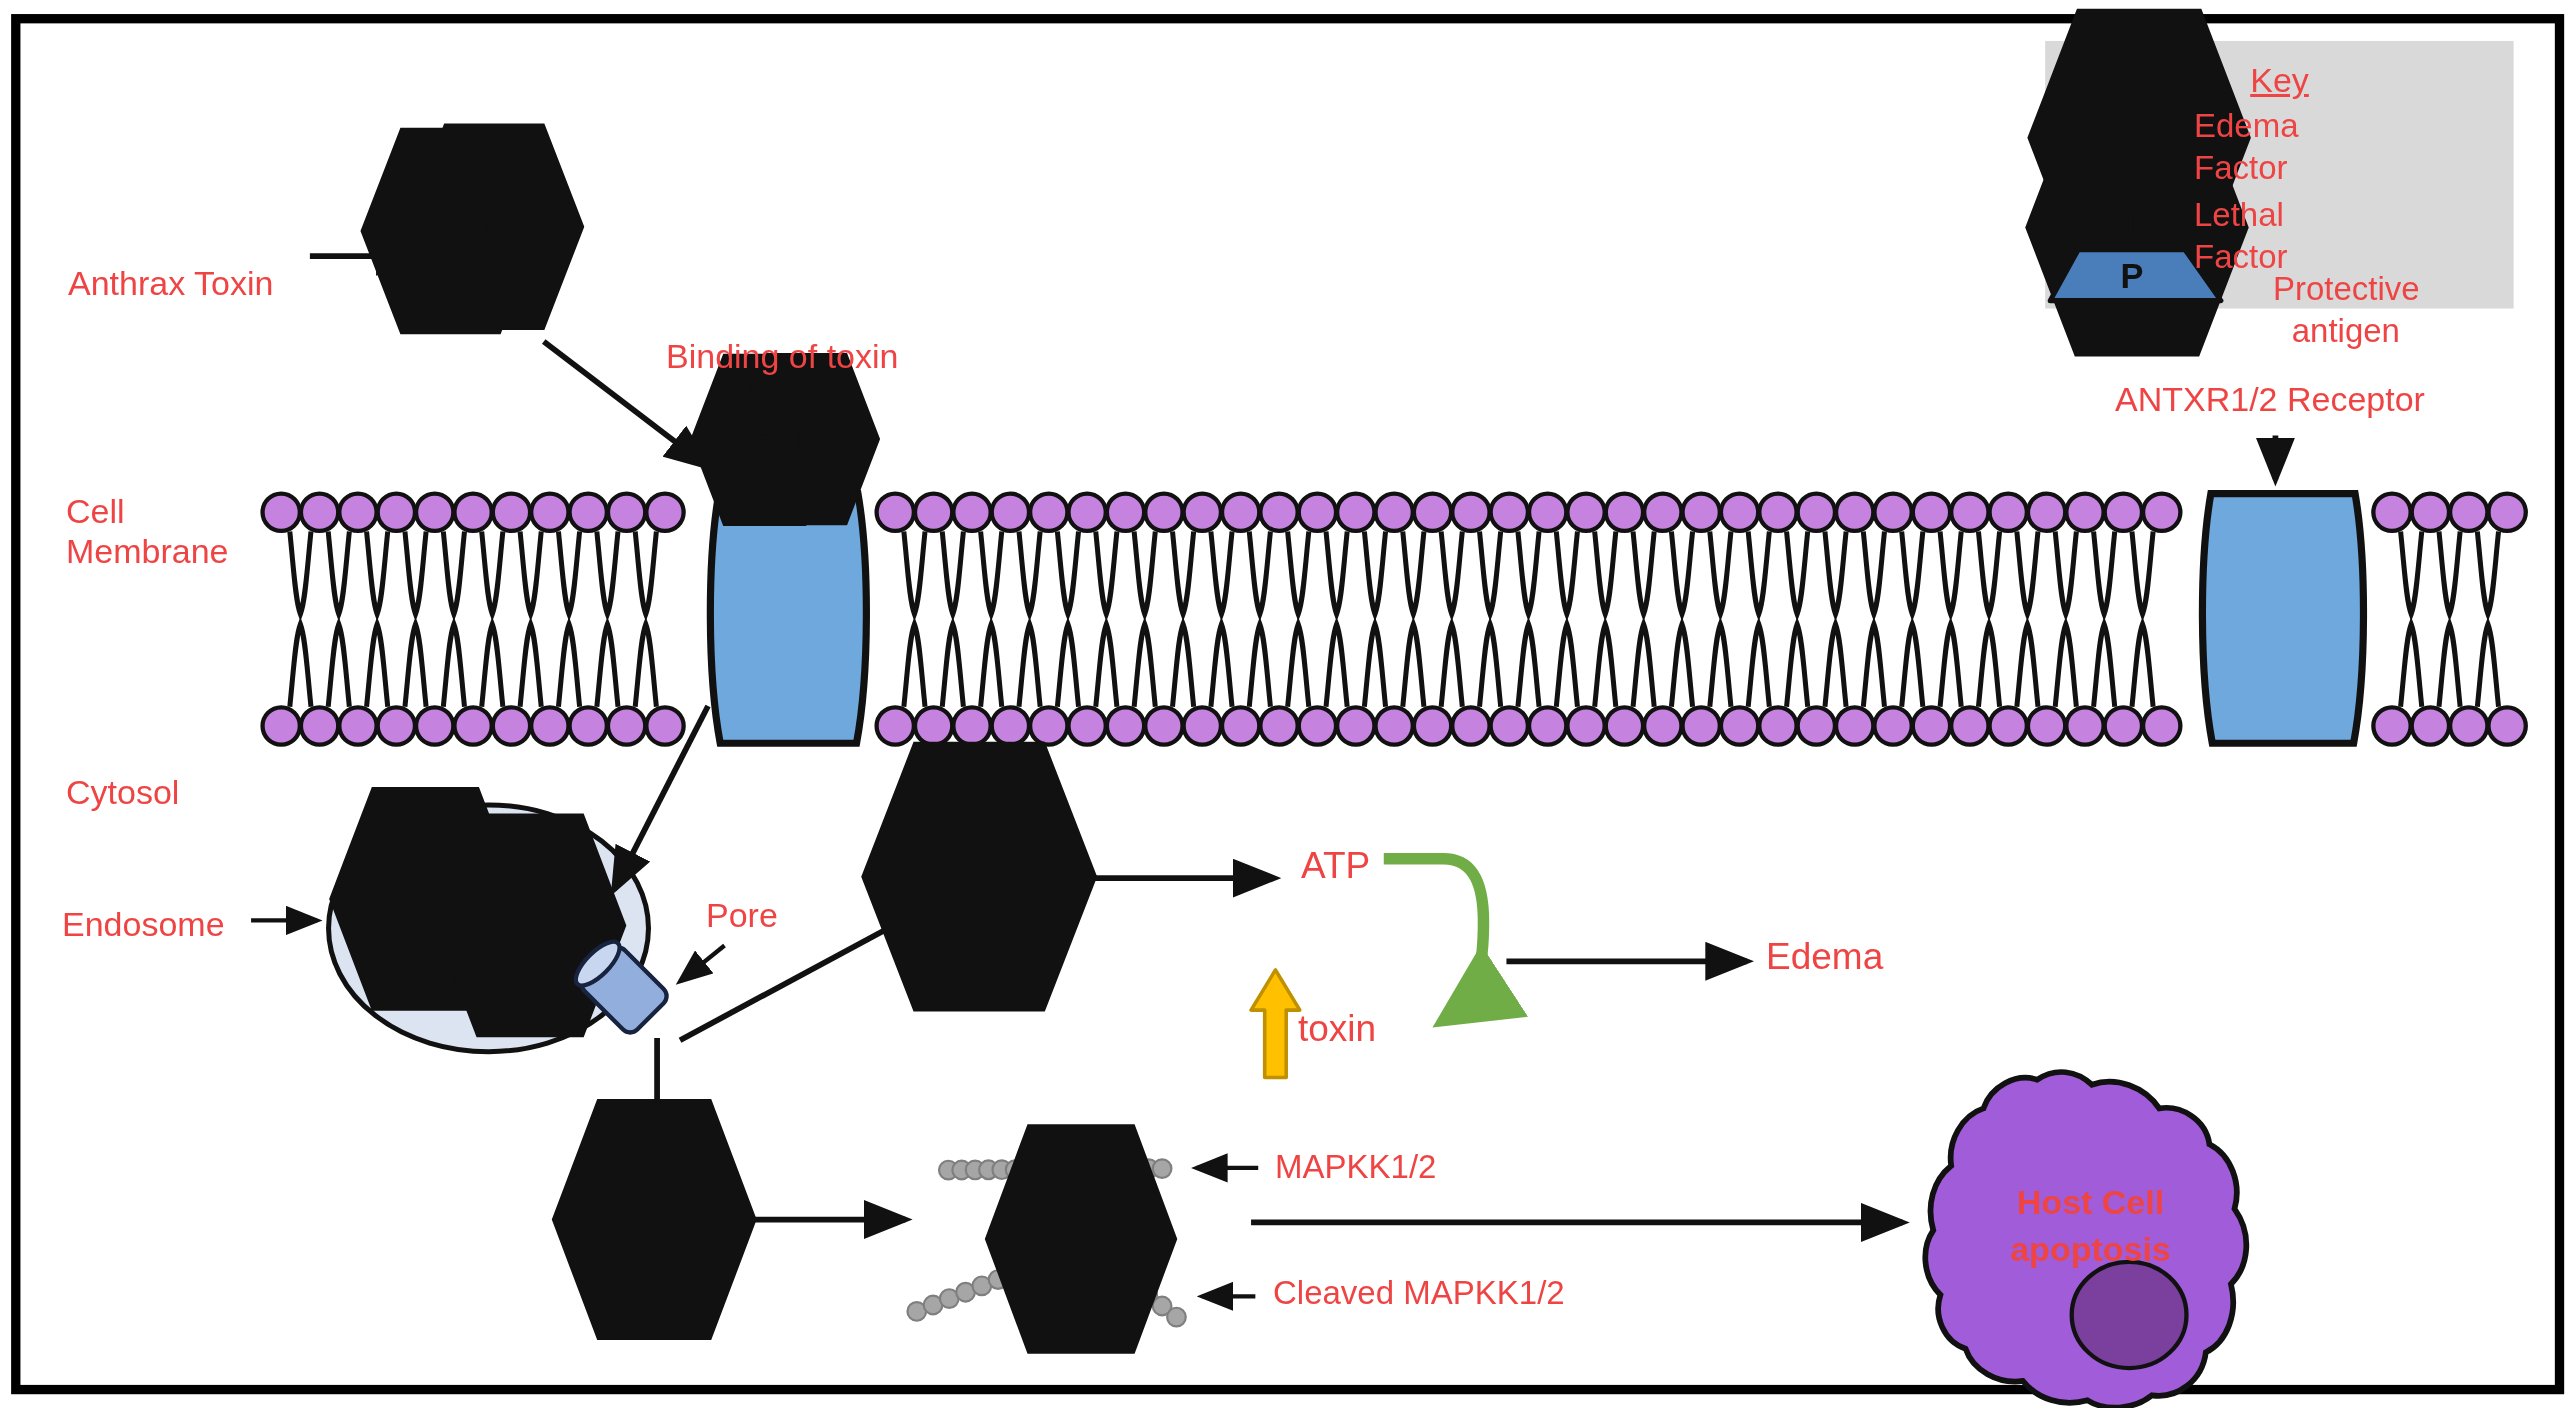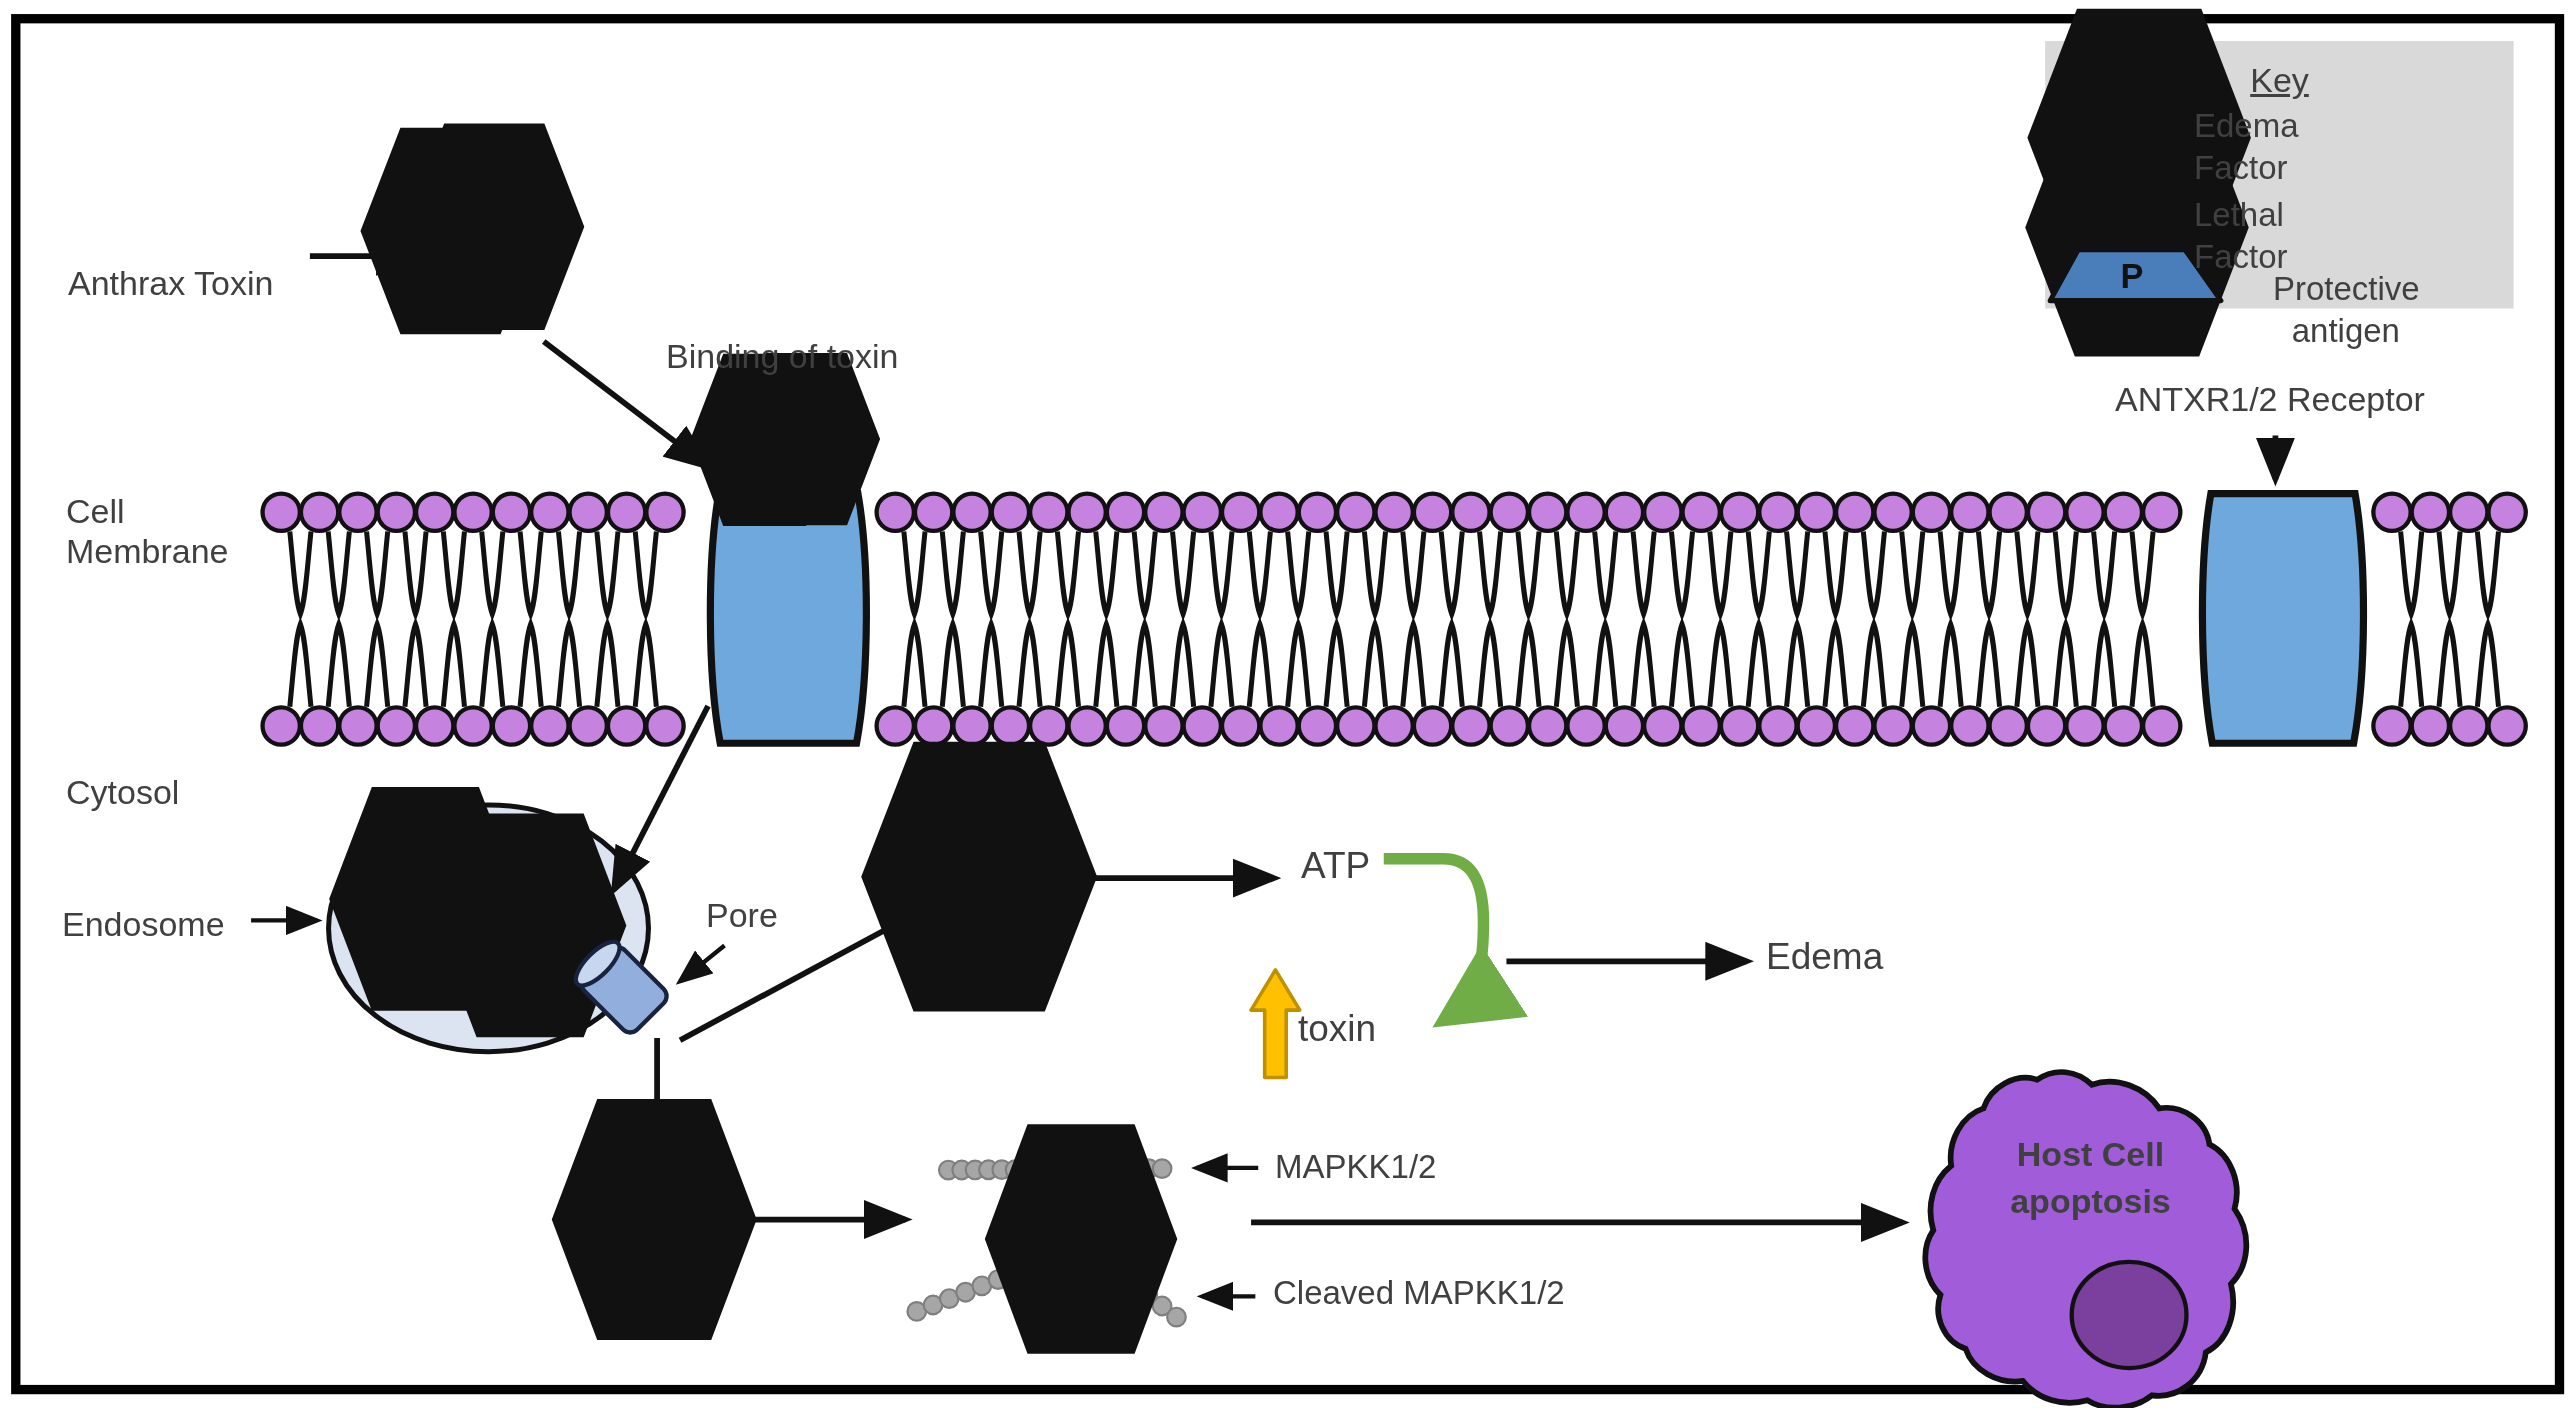--- a/index.html
+++ b/index.html
@@ -1,26 +1,26 @@
 <!DOCTYPE html>
 <html style="--c-edema-factor: #FFC000; --c-lethal-factor: #C80A0A; --c-protective-antigen: #4A7EBB; --c-receptor: #6FA8DC; --c-membrane-head: #C583DF; --c-endosome: #DCE4F2; --c-pore-body: #92AEDD; --c-pore-opening: #C9D6EF; --c-host-cell: #A05CD9; --c-nucleus: #7B3F9E; --c-beads: #A6A6A6; --c-green-arrow: #70AD47; --c-camp-increase-arrow: #FFC000; --c-camp-increase-border: #BF9000; --c-key-background: #D9D9D9; --c-outline: #111111;font-size:11.5px"><head>
 <meta charset="utf-8">
 <style>
   html,body{margin:0;padding:0;background:#fff;}
   body{width:2576px;height:1409px;position:relative;overflow:hidden;
        font-family:"Liberation Sans",sans-serif;color:#111;}
   .stage{position:absolute;inset:0;}
   svg.art{position:absolute;left:0;top:0;}
-  .lbl{position:absolute;font-size:34px;line-height:1.18;white-space:nowrap;color:#404040;}
+  .lbl{position:absolute;font-size:34px;line-height:1.18;white-space:nowrap;color:#ef4444;}
   .lbl .ln{display:block;}
   .big{font-size:37px;}
   .keytitle{text-decoration:underline;text-align:center;font-size:34px;}
   .keylbl{font-size:33px;line-height:1.26;}
   .indent{padding-left:18.7px;}
-  .hostlbl{font-size:34px;font-weight:600;text-align:center;line-height:1.38;}
+  .hostlbl{font-size:34px;font-weight:600;text-align:center;line-height:1.38;margin-top:48px;}
   
   .frame{fill:none;stroke:#000;stroke-width:13px;}
   .keybox{fill:var(--c-key-background);}
   .hex-e{fill:var(--c-edema-factor);stroke:var(--c-outline);stroke-width:6px;vector-effect:non-scaling-stroke;}
   .hex-l{fill:var(--c-lethal-factor);stroke:var(--c-outline);stroke-width:6px;vector-effect:non-scaling-stroke;}
   .trap{fill:var(--c-protective-antigen);stroke:var(--c-outline);stroke-width:7px;stroke-linejoin:round;}
   .barrel{fill:var(--c-receptor);stroke:var(--c-outline);stroke-width:10px;}
   .headc{fill:var(--c-membrane-head);stroke:var(--c-outline);stroke-width:6px;}
   .tail{fill:none;stroke:var(--c-outline);stroke-width:7px;}
   .endo{fill:var(--c-endosome);stroke:var(--c-outline);stroke-width:7px;}

